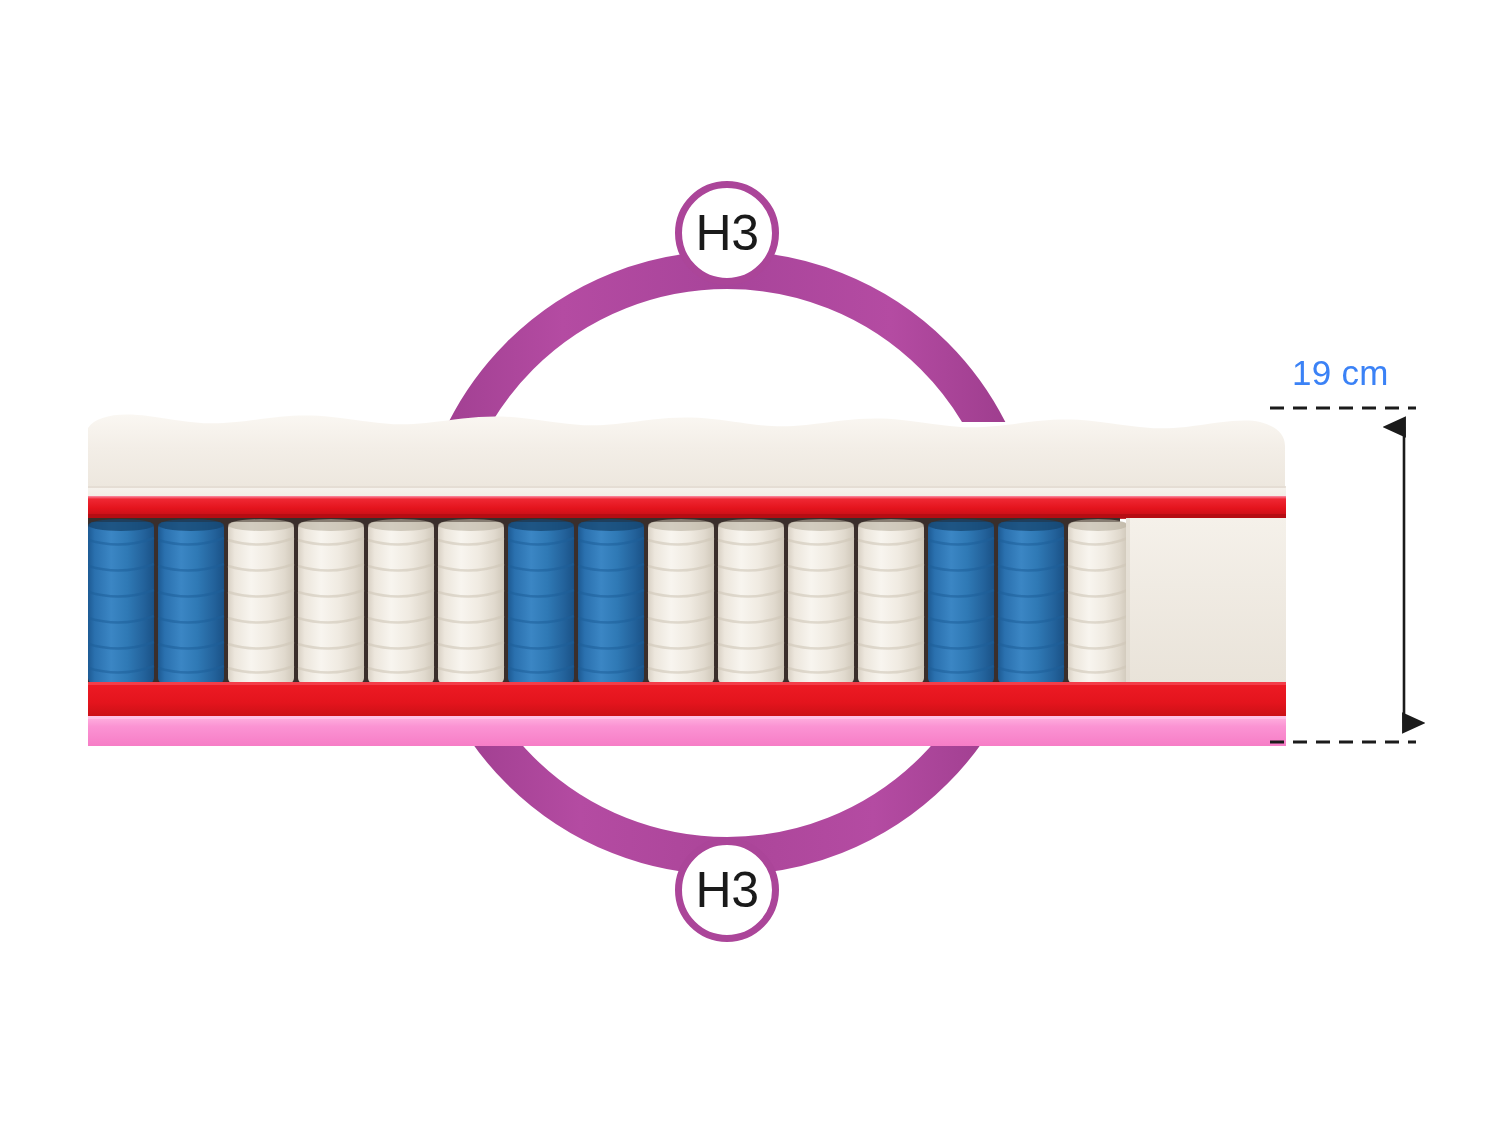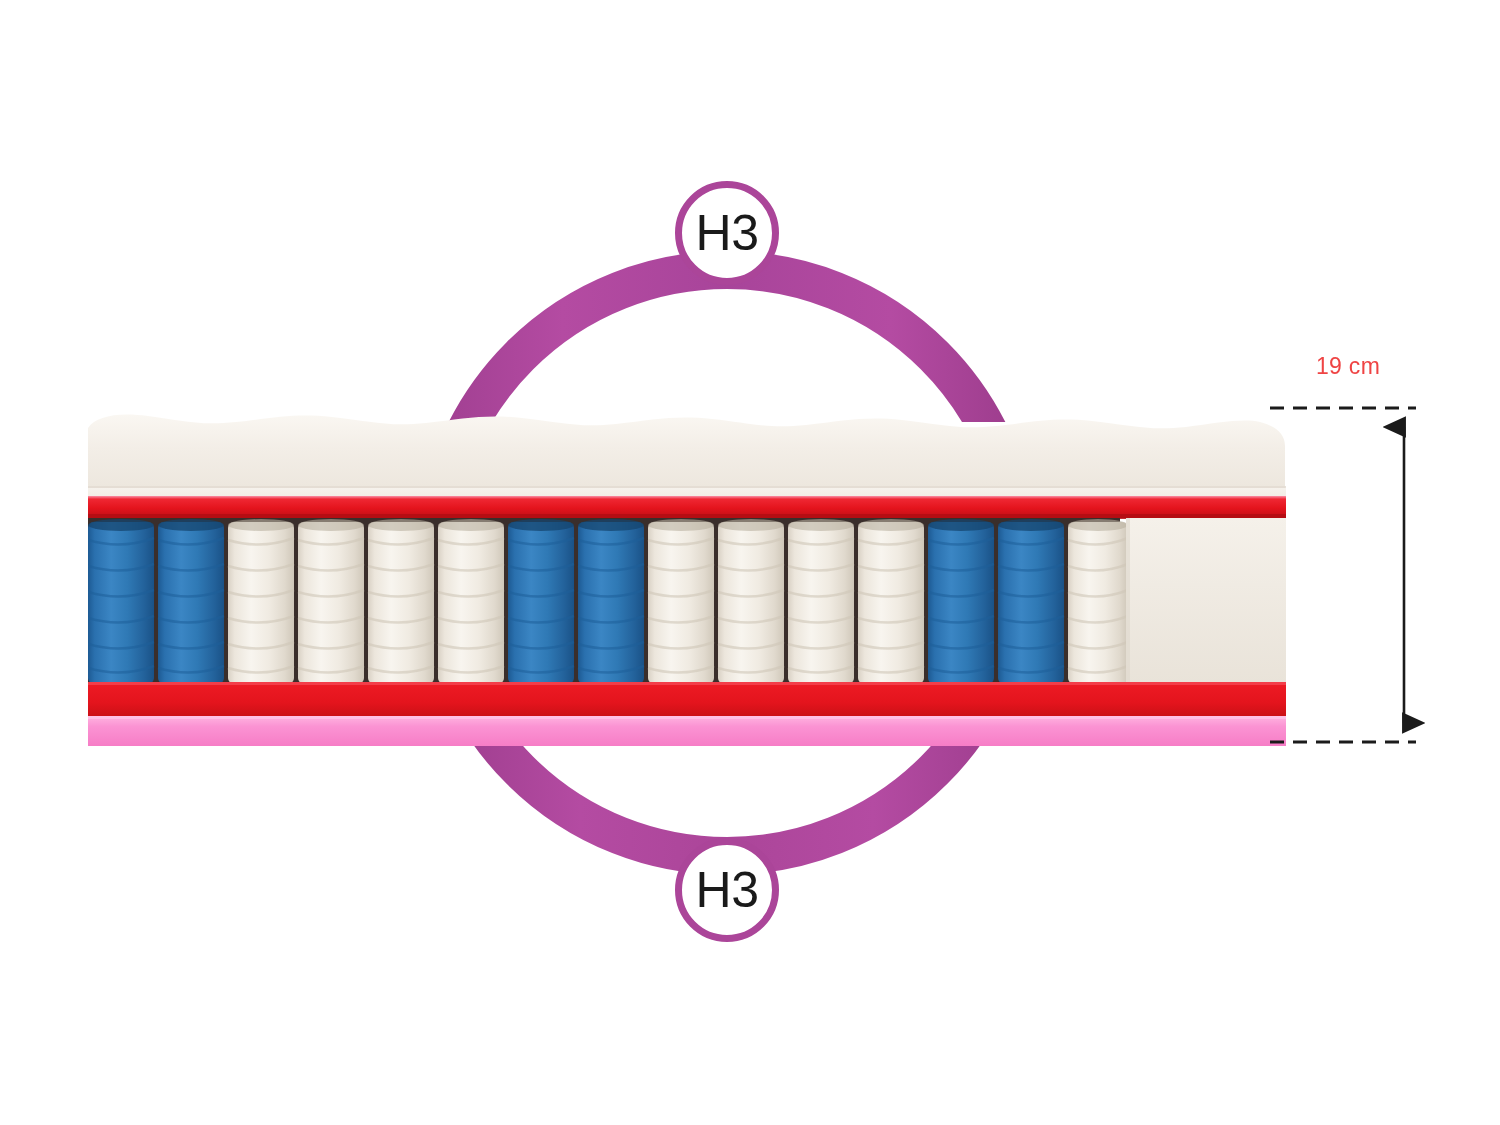--- a/index.html
+++ b/index.html
@@ -82,25 +82,24 @@
     top: 345px;
     width: 175px;
     height: 410px;
     z-index: 8;
   }
   .dim-label {
     position: absolute;
     left: 28px;
     top: 8px;
     font-family: "Liberation Sans", sans-serif;
-    font-size: 23px;
-    color: #ef4444;
+    font-size: 35px;
+    color: #3b82f6;
     letter-spacing: 0.3px;
     white-space: nowrap;
-    margin-left: 24px;
   }
   .dim-svg {
     position: absolute;
     left: 0;
     top: 0;
     width: 175px;
     height: 410px;
   }
 </style>
 </head>

